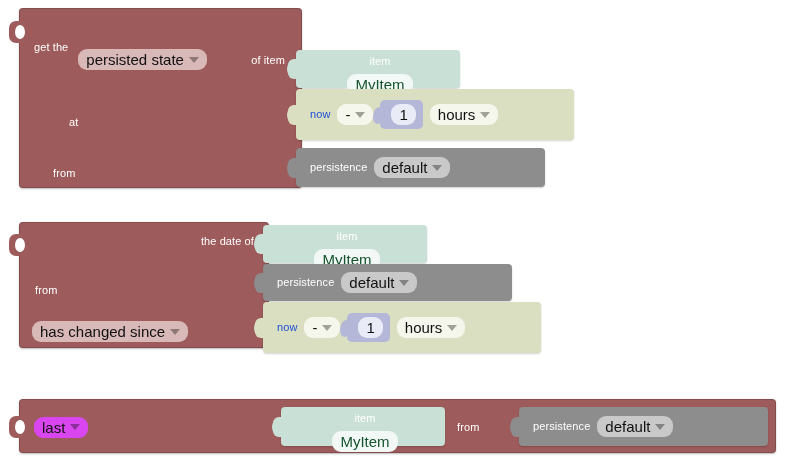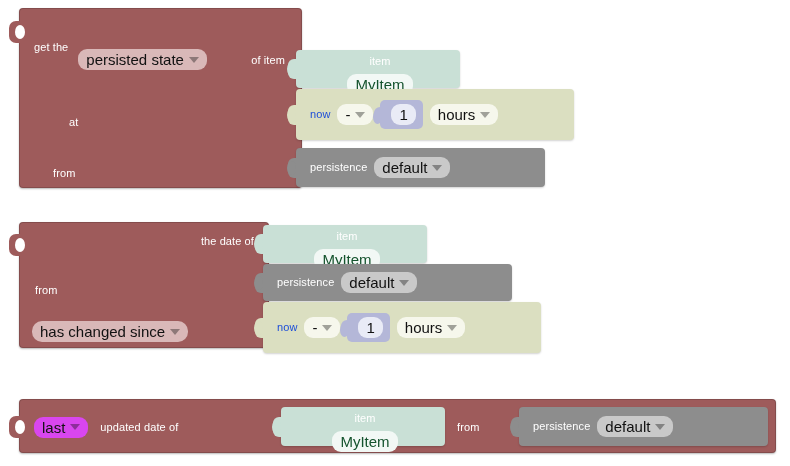--- a/index.html
+++ b/index.html
@@ -178,21 +178,21 @@
 
     <div class="row" style="right:14px;top:13px;">
       <span class="lbl">the date of</span>
     </div>
 
     <div class="row" style="left:15px;top:62px;">
       <span class="lbl">from</span>
     </div>
 
     <div class="row" style="left:12px;top:98px;">
-      <span class="field" style="background: rgb(217, 184, 184); border-radius: 10px;">
+      <span class="field" style="background: rgb(217, 184, 184);">
         <span>has changed since</span>
         <i class="caret"></i>
       </span>
     </div>
   </div>
 
   <div class="inline c-item" style="left: 263px; top: 225px; width: 164px; height: 38px; background: rgb(201, 224, 214);">
     <span class="plug c-item" style="background: rgb(201, 224, 214);"></span>
     <span class="lbl">item</span>
     <span class="field text" style="background: rgb(242, 248, 245);">MyItem</span>
@@ -225,21 +225,20 @@
   </div>
 
   <div class="blk outer c-persist" style="left: 19px; top: 399px; width: 757px; height: 54px; background: rgb(158, 91, 91);">
     <div class="otab c-persist" style="top: 16px; background: rgb(158, 91, 91);"></div>
 
     <div class="row" style="left:14px;top:0;height:54px;align-items:center;">
       <span class="field" style="background: #d946ef;">
         <span>last</span>
         <i class="caret"></i>
       </span>
-      <span class="lbl" style="margin-left:12px;">updated date of</span>
     </div>
 
     <div class="row" style="left:437px;top:0;height:54px;align-items:center;">
       <span class="lbl">from</span>
     </div>
   </div>
 
   <div class="inline c-item" style="left: 281px; top: 407px; width: 164px; height: 39px; background: rgb(201, 224, 214);">
     <span class="plug c-item" style="background: rgb(201, 224, 214);"></span>
     <span class="lbl">item</span>

